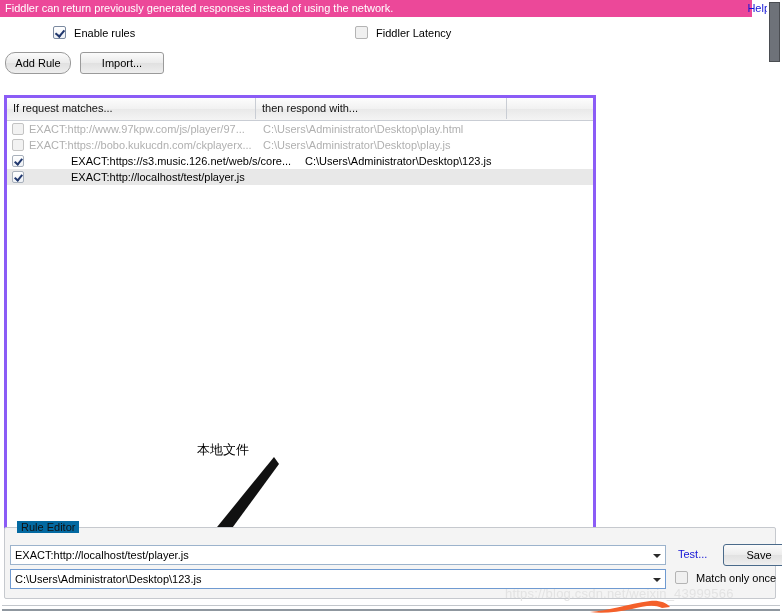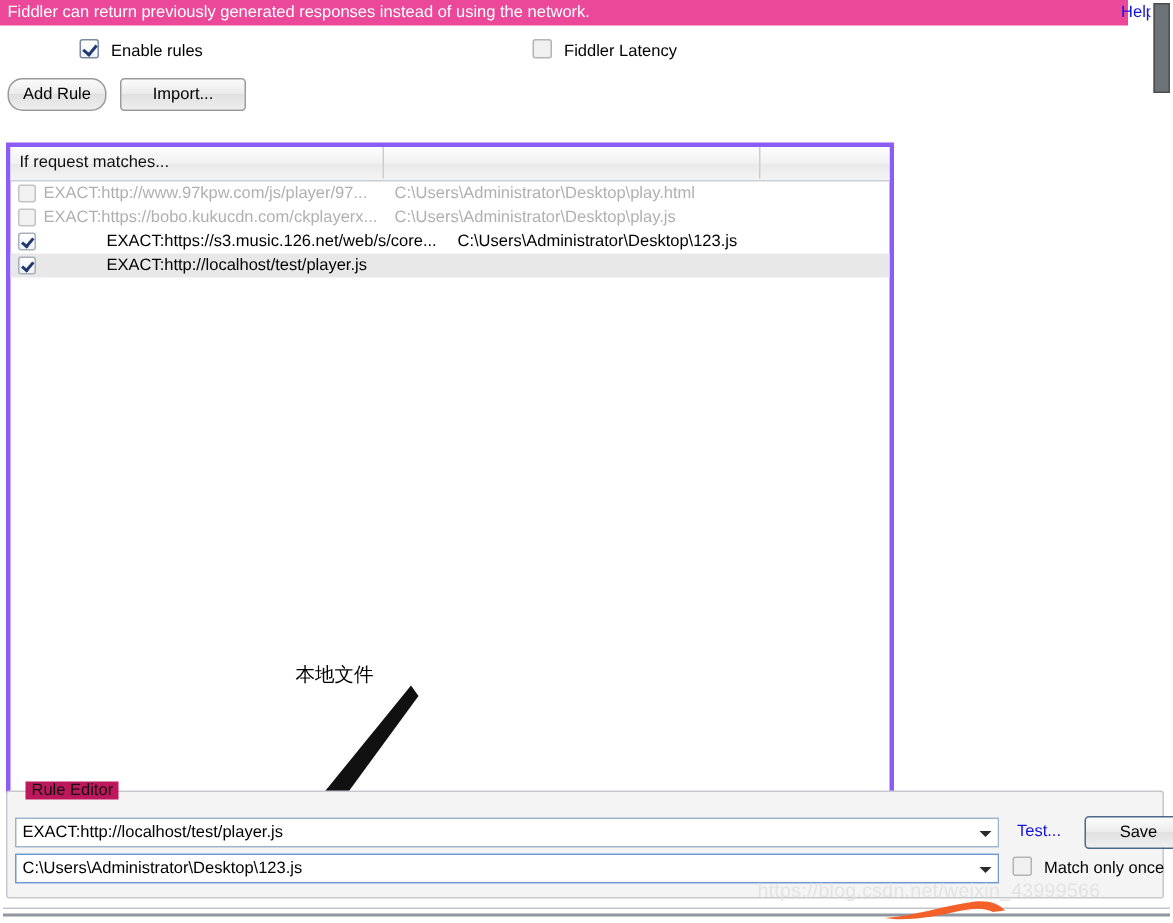--- a/index.html
+++ b/index.html
@@ -248,21 +248,21 @@
     height: 72px;
     border: 1px solid #c6c9ce;
     border-radius: 2px;
     box-sizing: border-box;
     background: #f4f4f4;
   }
   .editor-legend {
     position: absolute;
     left: 12px;
     top: -7px;
-    background: #be185d;
+    background: #0369a1;
     padding: 0 4px;
     font-size: 11px;
     color: #111;
   }
   .combo {
     position: absolute;
     height: 20px;
     box-sizing: border-box;
     border: 1px solid #9cb3cc;
     background: #ffffff;
@@ -403,20 +403,21 @@
     </label>
   </div>
 
   <div class="btn btn-addrule">Add Rule</div>
   <div class="btn btn-import">Import...</div>
 
   <div class="table">
     <div class="thead">
       <div class="th th1">If request matches...</div>
       <div class="th-sep sep1"></div>
+      <div class="th th2">then respond with...</div>
       <div class="th-sep sep2"></div>
       <div class="th th3"></div>
     </div>
 
     <div class="row disabled">
       <span class="rchk dim"></span>
       <span class="cmatch">EXACT:http://www.97kpw.com/js/player/97...</span>
       <span class="crespond">C:\Users\Administrator\Desktop\play.html</span>
     </div>
 

